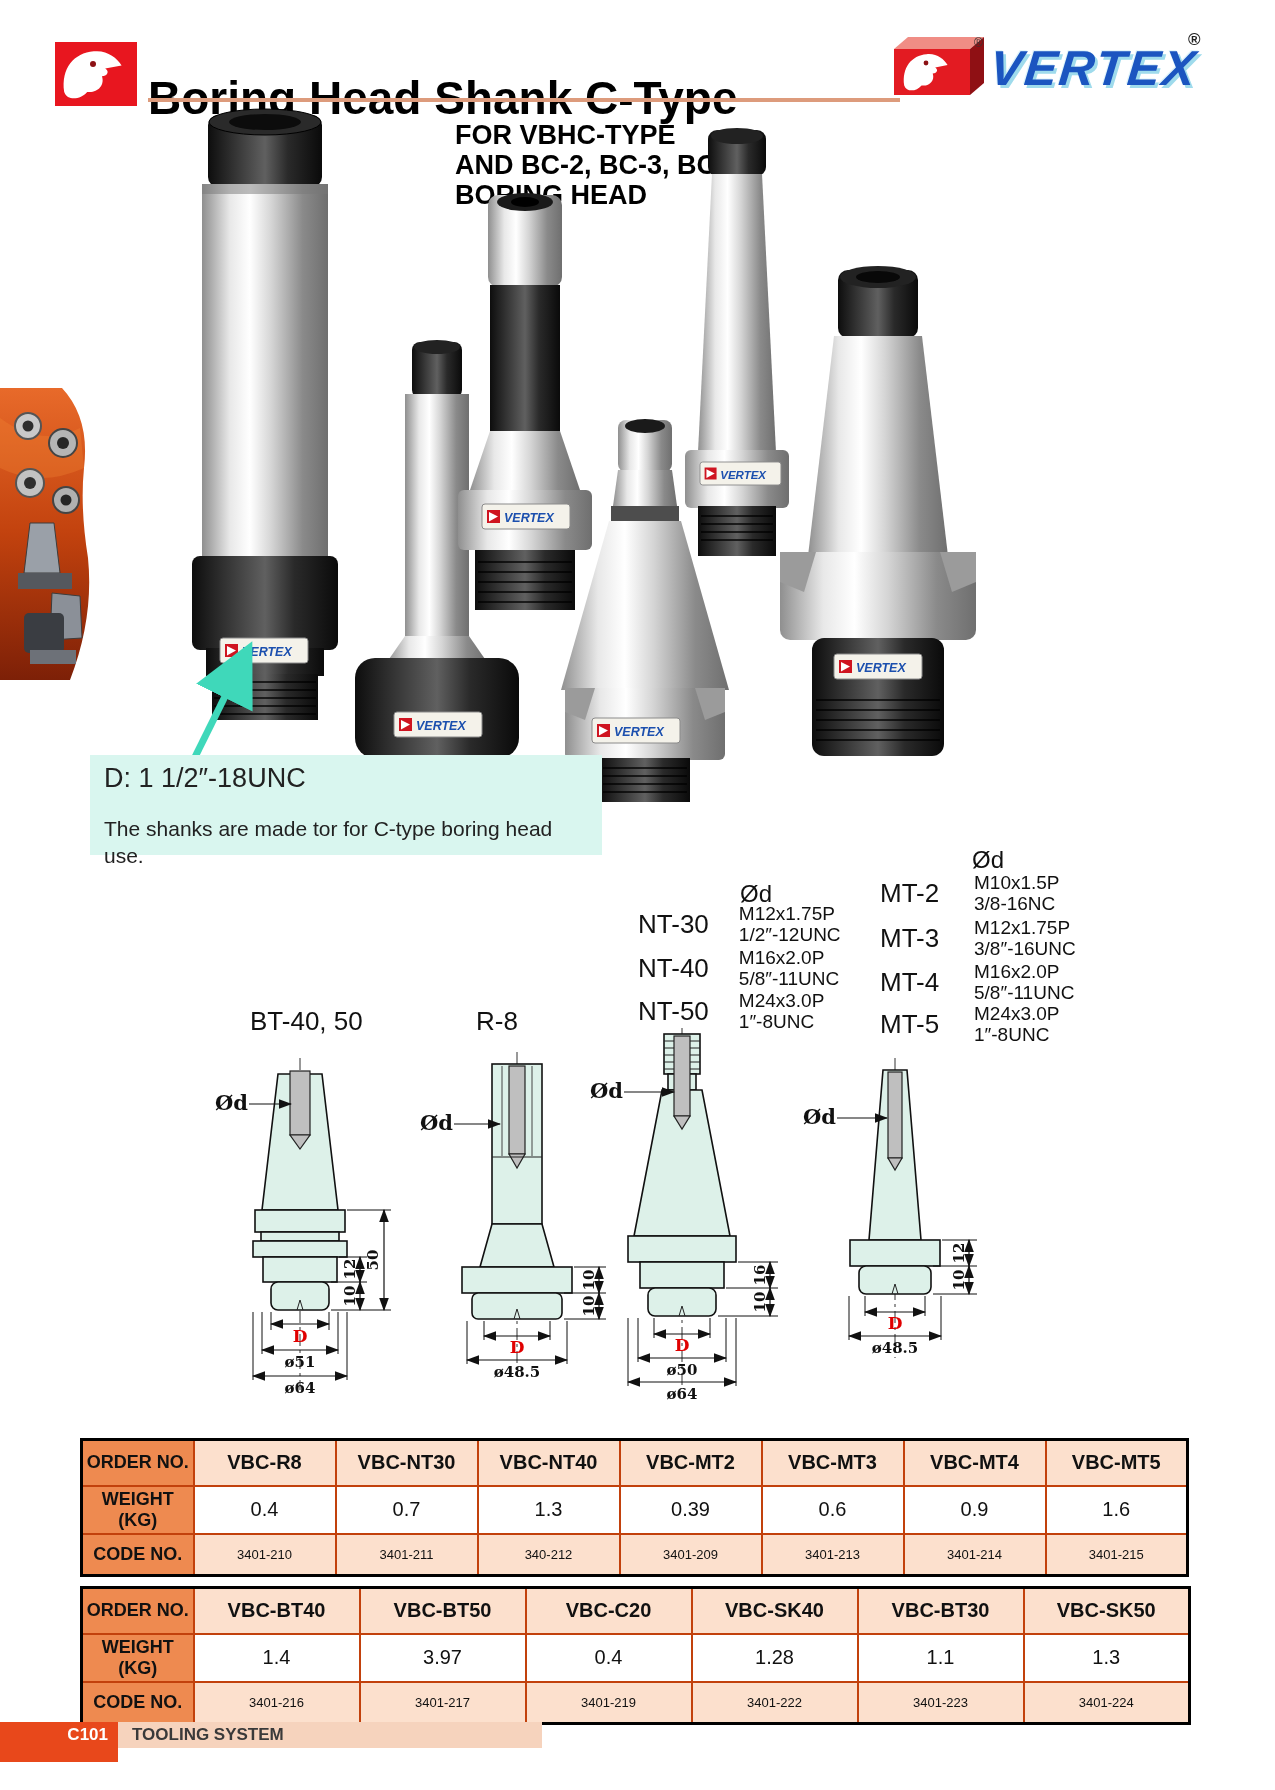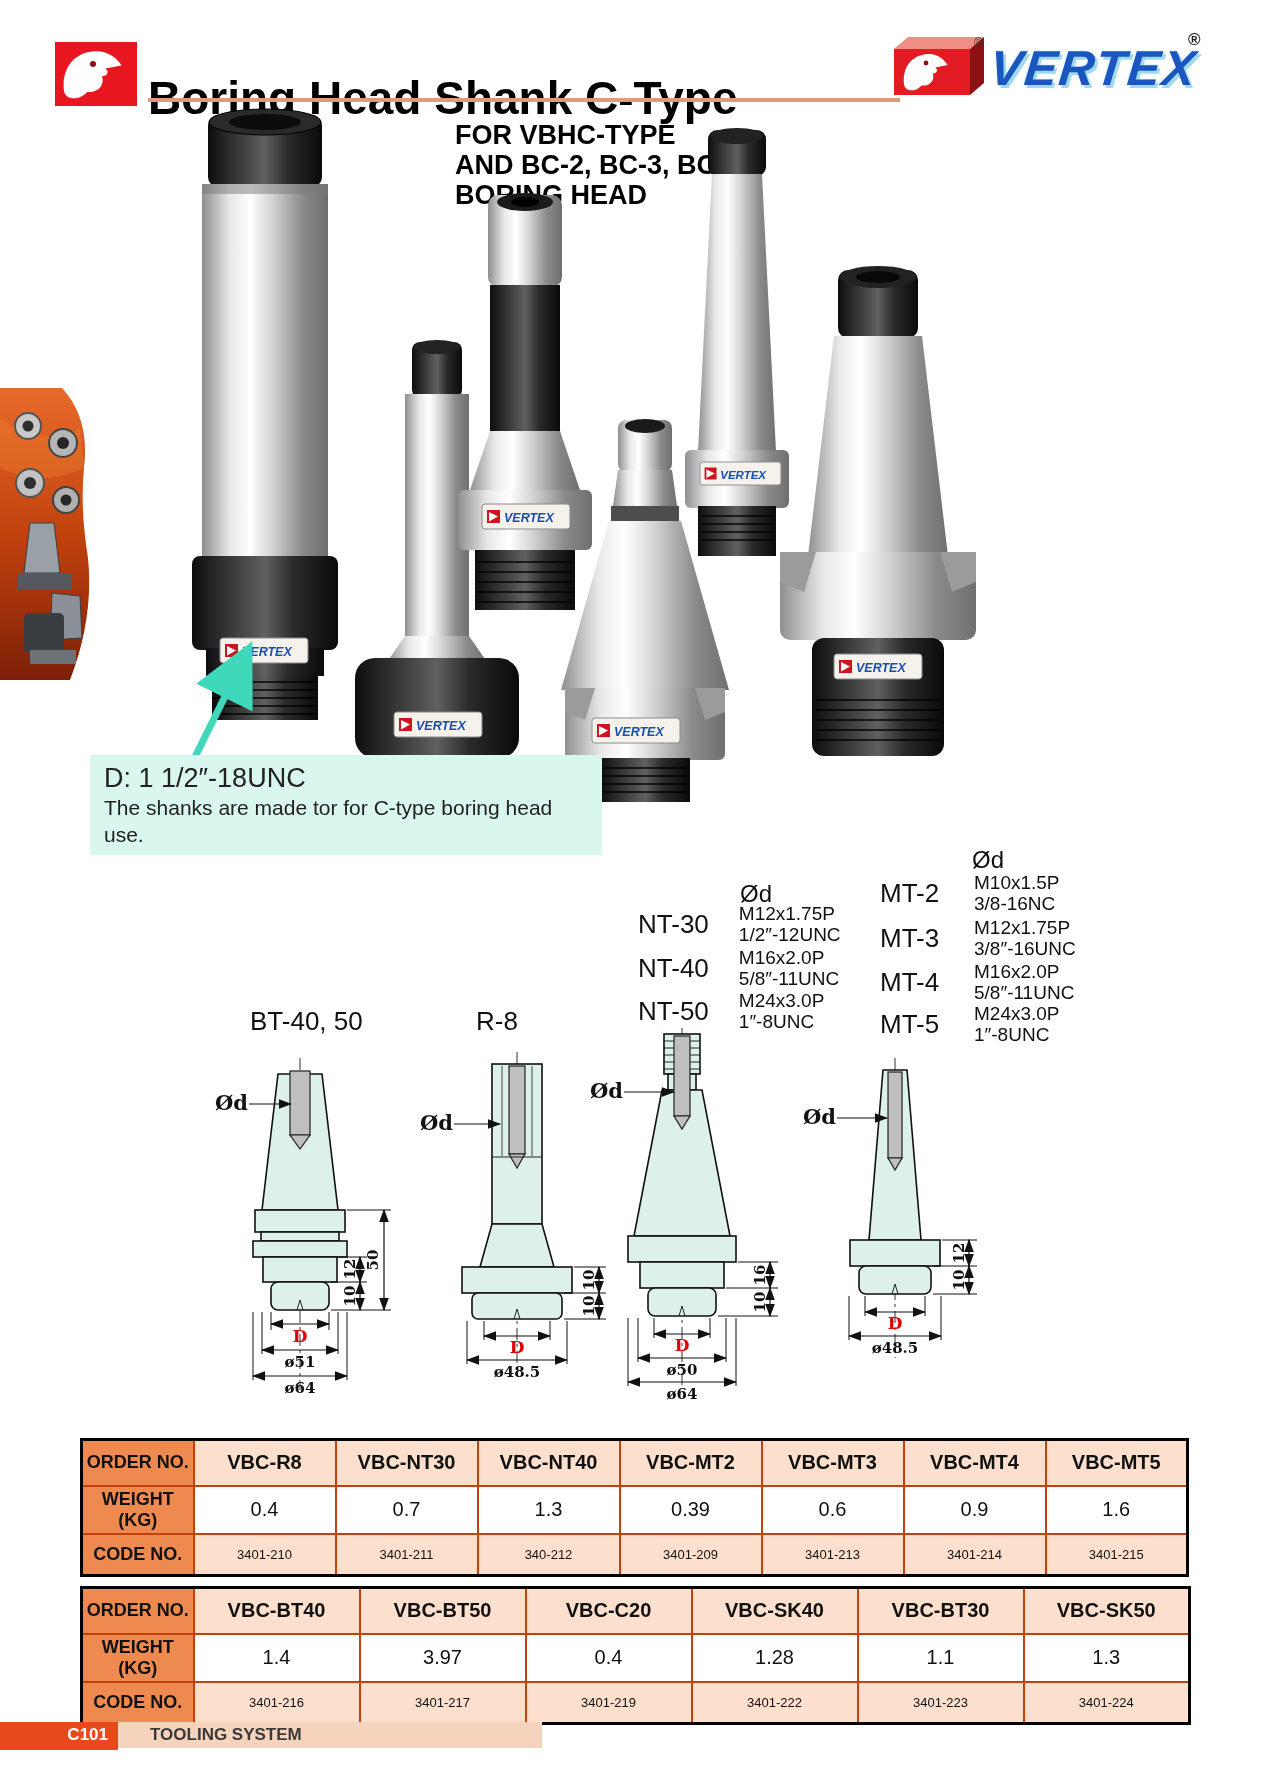--- a/index.html
+++ b/index.html
@@ -15,21 +15,21 @@
     color:#1b55c0;letter-spacing:2px;transform:skewX(-6deg);
     text-shadow:3px 3px 0 #9fdbec, -1px -1px 0 #dff4fa;white-space:nowrap;}
   #brand-reg{position:absolute;left:1188px;top:30px;font-size:17px;font-weight:bold;color:#222;}
 
   
   #subtitle{position:absolute;left:455px;top:120px;font-size:27px;font-weight:bold;line-height:30px;color:#000;}
 
   
   #infobox{position:absolute;left:90px;top:755px;width:512px;height:100px;background:#d9f6ef;
     padding:8px 14px;box-sizing:border-box;}
-  #infobox .ib-title{font-size:27px;margin-bottom:0;color:#222;}
+  #infobox .ib-title{font-size:27px;margin-bottom:21px;color:#222;}
   #infobox .ib-line{font-size:21px;line-height:27px;color:#222;}
 
   
   .od-head{position:absolute;font-size:24px;color:#111;}
   .spec-row{position:absolute;display:flex;align-items:center;gap:30px;}
   .spec-label{font-size:26px;color:#111;min-width:64px;}
   .spec-val{font-size:19px;line-height:21px;color:#111;}
 
   
   .drawing-label{position:absolute;font-size:26px;color:#111;}
@@ -46,24 +46,24 @@
   
   table.spec-table{position:absolute;border-collapse:collapse;table-layout:fixed;width:1108px;
     border:3px solid #000;}
   table.spec-table td{border:2px solid #c2410c;text-align:center;vertical-align:middle;padding:2px;}
   td.hd{background:#ee8a50;font-weight:bold;font-size:18px;line-height:1.15;}
   td.order{background:#fce0cd;font-weight:bold;font-size:20px;}
   td.weight{background:#ffffff;font-size:20px;}
   td.code{background:#fce0cd;font-size:13px;}
 
   
-  #footer-red{position:absolute;left:0;top:1722px;width:118px;height:28px;background:#e8481b;
+  #footer-red{position:absolute;left:0;top:1722px;width:118px;height:40px;background:#e8481b;
     color:#fff;font-size:17px;font-weight:bold;text-align:right;line-height:26px;padding-right:10px;box-sizing:border-box;}
   #footer-peach{position:absolute;left:118px;top:1722px;width:424px;height:26px;background:#f6d3bd;
-    color:#3a3a3a;font-size:17px;font-weight:bold;line-height:26px;padding-left:32px;box-sizing:border-box;}
+    color:#3a3a3a;font-size:17px;font-weight:bold;line-height:26px;padding-left:14px;box-sizing:border-box;}
 </style>
 </head>
 <body>
 
 <div id="page">
 
   <svg width="0" height="0" style="position:absolute" aria-hidden="true">
     <defs>
       <path id="eagleP" d="M10,64 C6,34 22,14 46,12 C62,10 74,20 80,30 L60,34 C66,38 62,44 56,44 C60,56 50,66 38,64 C30,74 14,76 10,64 Z"></path>
       <linearGradient id="gSilv" x1="0" y1="0" x2="1" y2="0">

